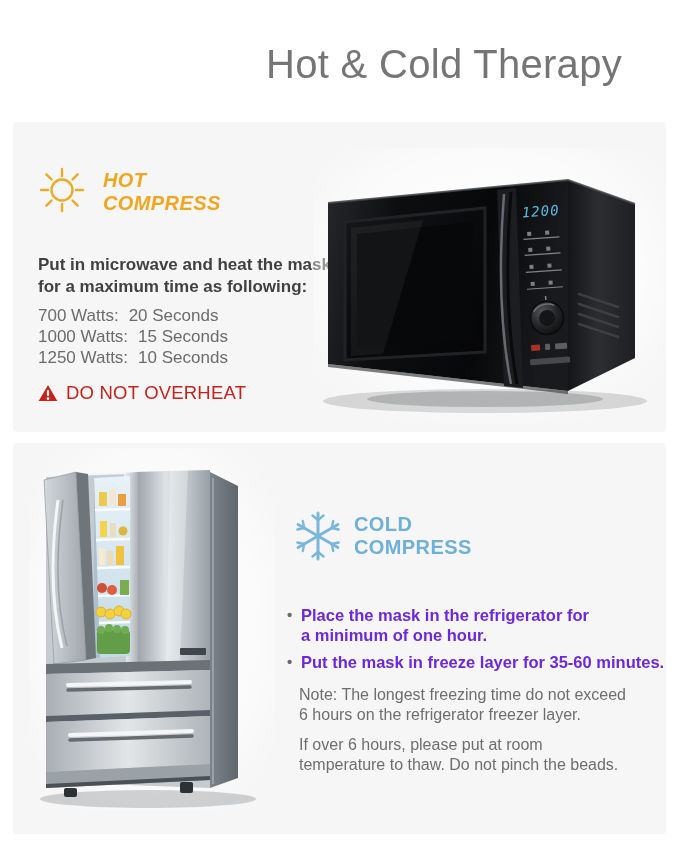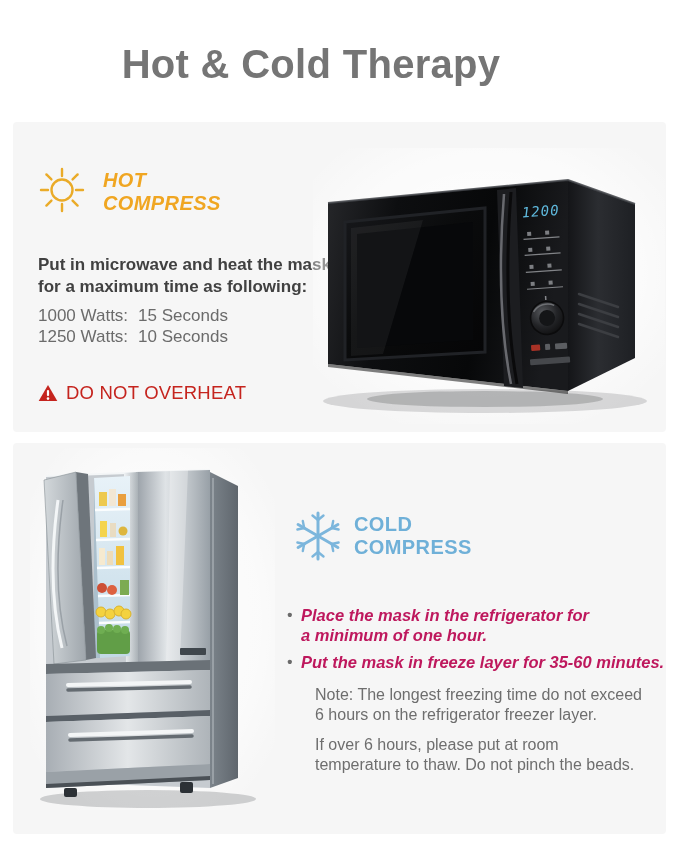--- a/index.html
+++ b/index.html
@@ -3,21 +3,21 @@
 <meta charset="utf-8">
 <style>
   html,body{margin:0;padding:0;}
   body{
     width:679px;height:849px;position:relative;overflow:hidden;
     background:#ffffff;font-family:"Liberation Sans",sans-serif;
     -webkit-font-smoothing:antialiased;
   }
   .page-title{
     position:absolute;top:42px;left:0;width:622px;margin:0;
-    text-align:center;font-size:40px;font-weight:bold;color:#757575;
+    text-align:right;font-size:40px;font-weight:normal;color:#757575;
     letter-spacing:0.3px;
   }
   .panel{
     position:absolute;left:13px;width:653px;background:#f6f6f6;border-radius:4px;
   }
   .panel-hot{top:122px;height:310px;}
   .panel-cold{top:443px;height:391px;}
   .abs{position:absolute;}
 
   
@@ -31,27 +31,27 @@
     font-size:18.5px;color:#C5241E;letter-spacing:0.2px;}
   .microwave-wrap{left:300px;top:26px;width:352px;height:276px;}
 
   
   .fridge-wrap{left:17px;top:5px;width:245px;height:362px;}
   .snow-icon{left:279px;top:67px;width:52px;height:52px;}
   .cold-heading{left:341px;top:70px;font-size:20px;font-weight:bold;color:#6FB0D8;line-height:23px;letter-spacing:0.4px;}
   .bullets{left:274px;top:162px;margin:0;padding:0;list-style:none;width:378px;}
   .bullets li{
     position:relative;padding-left:14px;margin-bottom:7px;
-    font-size:16.5px;font-weight:bold;color:#be185d;line-height:20px;font-style:italic;
+    font-size:16.5px;font-weight:bold;color:#6d28d9;line-height:20px;
   }
   .bullets li::before{
     content:"\2022";position:absolute;left:0;top:0;color:#6b6b6b;font-size:15px;
   }
   .bullets li span{display:block;}
-  .notes{left:286px;top:242px;width:365px;font-size:16px;color:#6e6e6e;line-height:19.5px;margin-left:16px;}
+  .notes{left:286px;top:242px;width:365px;font-size:16px;color:#6e6e6e;line-height:19.5px;}
   .notes p{margin:0 0 11px 0;}
   .notes span{display:block;}
   svg{display:block;}
 </style>
 </head>
 <body>
 
 <h1 class="page-title">Hot &amp; Cold Therapy</h1>
 
 <section class="panel panel-hot">
@@ -74,20 +74,23 @@
     <div>HOT</div>
     <div>COMPRESS</div>
   </div>
 
   <div class="abs intro">
     <span>Put in microwave and heat the mask</span>
     <span>for a maximum time as following:</span>
   </div>
 
   <div class="abs times">
+    <div class="time-row">
+      <span>700 Watts:</span><span class="tval">20 Seconds</span>
+    </div>
     <div class="time-row">
       <span>1000 Watts:</span><span class="tval">15 Seconds</span>
     </div>
     <div class="time-row">
       <span>1250 Watts:</span><span class="tval">10 Seconds</span>
     </div>
   </div>
 
   <div class="abs warning">
     <svg width="20" height="18" viewBox="0 0 20 18">

